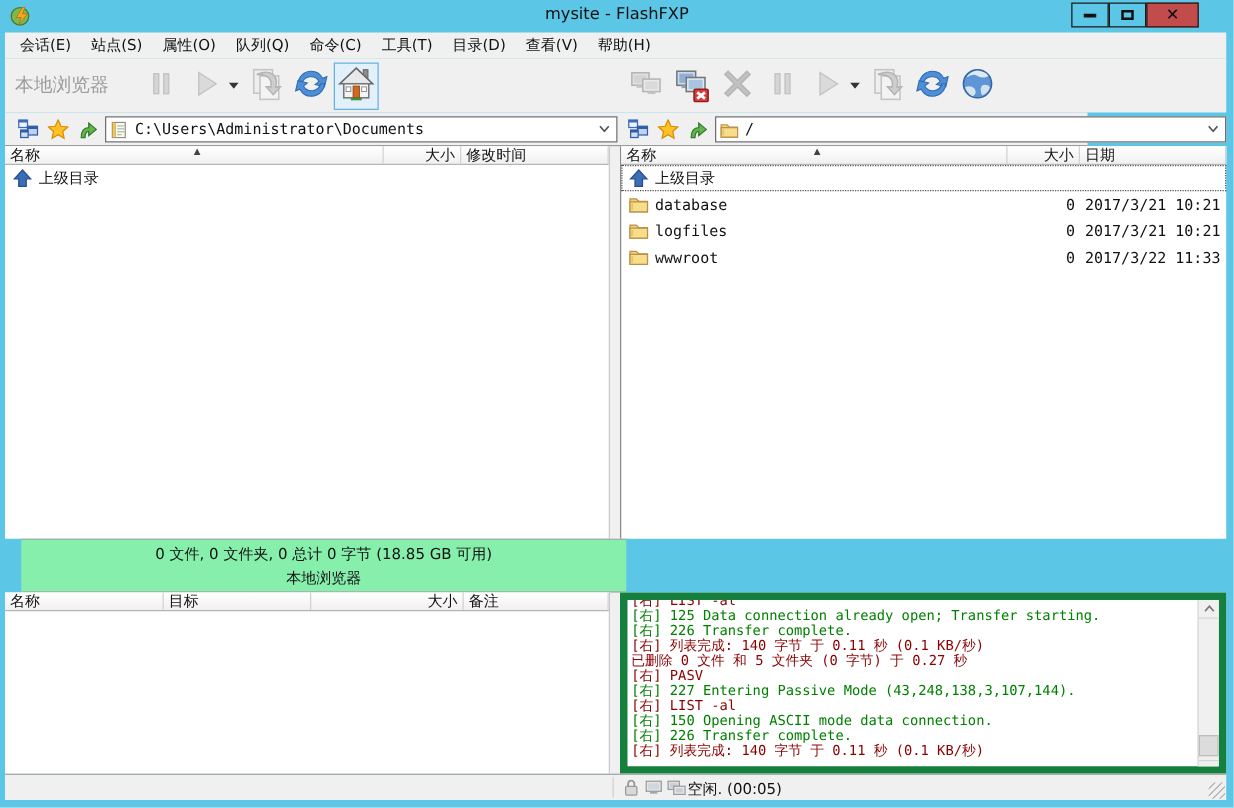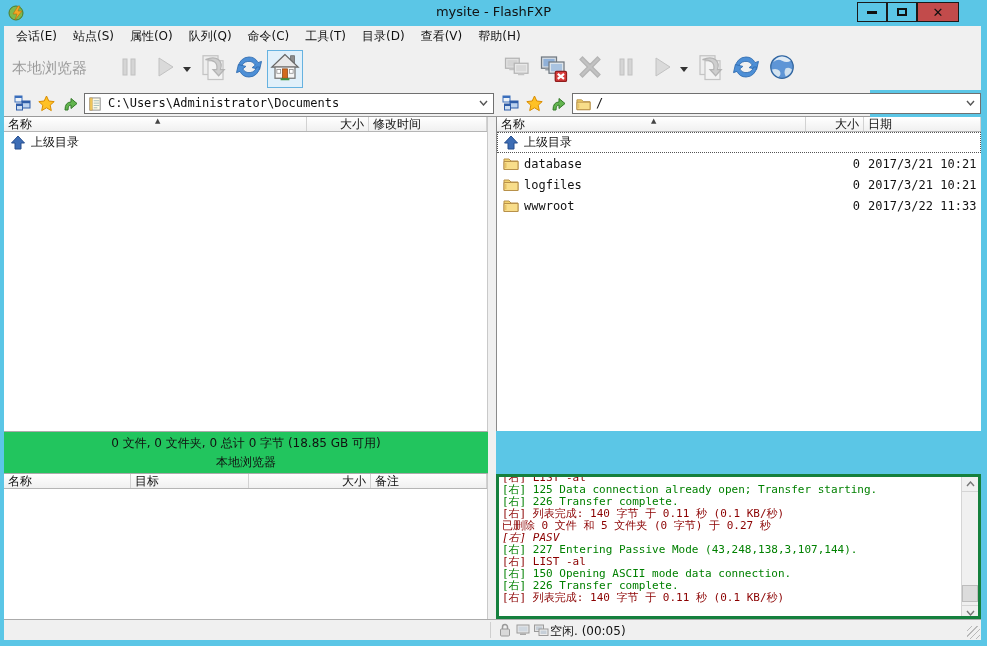--- a/index.html
+++ b/index.html
@@ -63,29 +63,29 @@
   .rowicon { width:16px; height:15px; margin:0 5px 0 2px; flex:0 0 auto; }
   
   .colL-name{width:303px;} .colL-size{width:62px;} .colL-time{flex:1;}
   .colR-name{width:309px;} .colR-size{width:58px;} .colR-date{flex:1;}
 
   
   #vdivider { position:absolute; left:488px; top:117px; width:8px; height:502px; background:#f0f0f0; }
 
   
   .summary { position:absolute; top:431px; height:43px; border-top:1px solid #ababab; border-bottom:1px solid #ababab; font-size:12px; color:#111; text-align:center; display:flex; flex-direction:column; justify-content:center; gap:2px; }
-  #summary-local { left:4px; width:484px; background:#22c55e; }
+  #summary-local { left:17px; width:484px; background:#86efac; }
   #summary-remote { left:496px; width:485px; }
 
   
   #queuepane { position:absolute; left:4px; top:474px; width:484px; height:145px; background:#fff; border-right:1px solid #c9c9c9; }
   .colQ-name{width:127px;} .colQ-target{width:118px;} .colQ-size{width:122px;} .colQ-note{flex:1;}
 
   
-  #logpane { position:absolute; left:496px; top:474px; width:485px; height:145px; background:#fff; border:3px solid #15803d; overflow:hidden; }
+  #logpane { position:absolute; left:496px; top:474px; width:485px; height:145px; background:#fff; border:6px solid #15803d; overflow:hidden; }
   #logtext { position:absolute; left:3px; top:-5px; right:18px; bottom:0; overflow:hidden; font-family:"DejaVu Sans Mono", monospace; font-size:11px; line-height:12px; white-space:nowrap; }
   .masked-ip { display:inline-block; width:104px; height:10px; vertical-align:-1px; background:repeating-linear-gradient(90deg,#eaf6e4 0 5px,#d5ecca 5px 10px,#f6fbf2 10px 15px,#dfeed6 15px 20px); }
   #logscroll { position:absolute; right:0; top:0; width:17px; height:143px; background:#f0f0f0; border-left:1px solid #d5d5d5; }
   .scrollbtn { position:absolute; left:0; width:16px; height:15px; background:#f0f0f0; display:flex; align-items:center; justify-content:center; }
   #scroll-up { top:0; border-bottom:1px solid #d5d5d5; }
   #scroll-down { bottom:0; border-top:1px solid #d5d5d5; }
   #scroll-thumb { position:absolute; left:0; top:108px; width:16px; height:17px; background:#dcdcdc; border:1px solid #bdbdbd; }
   .scrollbtn svg { width:9px; height:6px; }
 
   
@@ -423,21 +423,21 @@
       </div>
     </div>
 
   <div id="logpane">
     <div id="logtext">
         <div style="color: rgb(139, 0, 0);">[右] LIST -al</div>
         <div style="color: rgb(0, 128, 0);">[右] 125 Data connection already open; Transfer starting.</div>
         <div style="color: rgb(0, 128, 0);">[右] 226 Transfer complete.</div>
         <div style="color: rgb(139, 0, 0);">[右] 列表完成: 140 字节 于 0.11 秒 (0.1 KB/秒)</div>
         <div style="color: rgb(139, 0, 0);">已删除 0 文件 和 5 文件夹 (0 字节) 于 0.27 秒</div>
-        <div style="color: rgb(139, 0, 0); font-style: italic;">[右] PASV</div>
+        <div style="color: rgb(139, 0, 0);">[右] PASV</div>
         <div style="color: rgb(0, 128, 0);">[右] 227 Entering Passive Mode (43,248,138,3,107,144).</div>
         <div style="color: rgb(139, 0, 0);">[右] LIST -al</div>
         <div style="color: rgb(0, 128, 0);">[右] 150 Opening ASCII mode data connection.</div>
         <div style="color: rgb(0, 128, 0);">[右] 226 Transfer complete.</div>
         <div style="color: rgb(139, 0, 0);">[右] 列表完成: 140 字节 于 0.11 秒 (0.1 KB/秒)</div>
       </div>
     <div id="logscroll">
       <div class="scrollbtn" id="scroll-up">
           <svg viewBox="0 0 9 6">
             <polyline points="1,5 4.5,1 8,5" fill="none" stroke="#777" stroke-width="1.4"></polyline>

